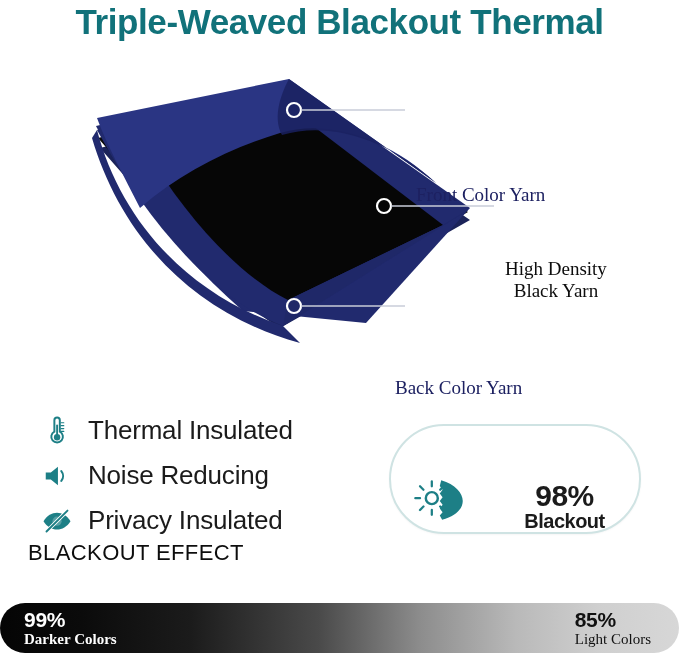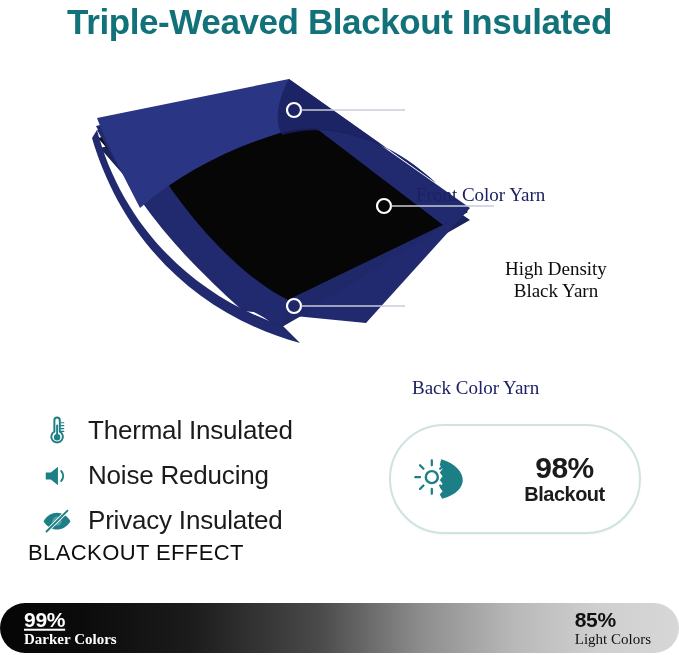--- a/index.html
+++ b/index.html
@@ -51,21 +51,21 @@
     top: 106px;
     color: #1d2161;
   }
   #label-middle {
     left: 505px;
     top: 180px;
     color: #0d0d0d;
     text-align: center;
   }
   #label-back {
-    left: 412px;
+    left: 395px;
     top: 299px;
     color: #1d2161;
   }
 
   
   #features {
     position: absolute;
     left: 40px;
     top: 408px;
     width: 330px;
@@ -95,21 +95,21 @@
   #blackout-badge {
     position: absolute;
     left: 389px;
     top: 424px;
     width: 252px;
     height: 110px;
     border: 2px solid #cfe3e3;
     border-radius: 55px;
     background: #ffffff;
     display: flex;
-    align-items: center;
+    align-items: flex-end;
     box-sizing: border-box;
     box-shadow: 0 1px 2px rgba(0,0,0,0.04);
   }
   #blackout-icon {
     width: 64px;
     height: 64px;
     flex: 0 0 64px;
     margin-left: 21px;
     display: flex;
     align-items: center;
@@ -173,21 +173,20 @@
   #effect-left  { left: 24px;  text-align: left;  }
   #effect-right { right: 28px; text-align: left; }
 
   .effect-pct-light {
     font-family: "Liberation Sans", sans-serif;
     font-weight: bold;
     font-size: 21px;
     color: #ffffff;
     line-height: 1.05;
     letter-spacing: -0.3px;
-    text-decoration: underline;
   }
   .effect-sub-light {
     font-family: "Liberation Serif", serif;
     font-weight: bold;
     font-size: 15px;
     color: #ffffff;
     line-height: 1.1;
   }
   .effect-pct-dark {
     font-family: "Liberation Sans", sans-serif;
@@ -200,21 +199,21 @@
   .effect-sub-dark {
     font-family: "Liberation Serif", serif;
     font-size: 15px;
     color: #111111;
     line-height: 1.1;
   }
 </style>
 </head>
 <body>
 
-<div id="title">Triple-Weaved Blackout Insulated</div>
+<div id="title">Triple-Weaved Blackout Thermal</div>
 
 <div id="fabric-diagram">
   <svg id="fabric-svg" width="679" height="290" viewBox="0 0 679 290" xmlns="http://www.w3.org/2000/svg">
 
     <path d="M100,70 L292,20 L470,142 L280,250 C230,220 170,150 100,70 Z" fill="#1b2359"></path>
 
     <path d="M98,60 L290,12 L468,134 L276,242 C228,212 168,140 98,60 Z" fill="#0a0a0a"></path>
 
     <path d="M96,48 L288,2 L470,130 L366,245 L243,233 C180,178 128,112 96,48 Z" fill="#212a6e"></path>
 

